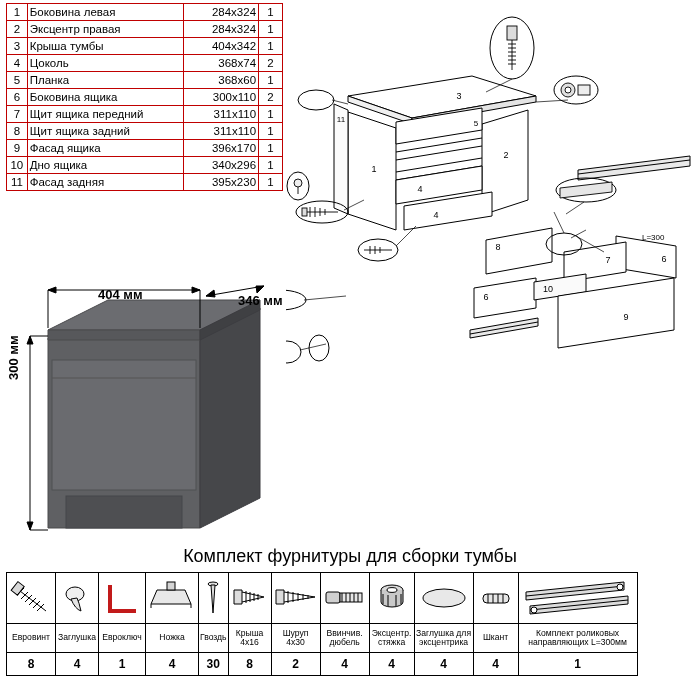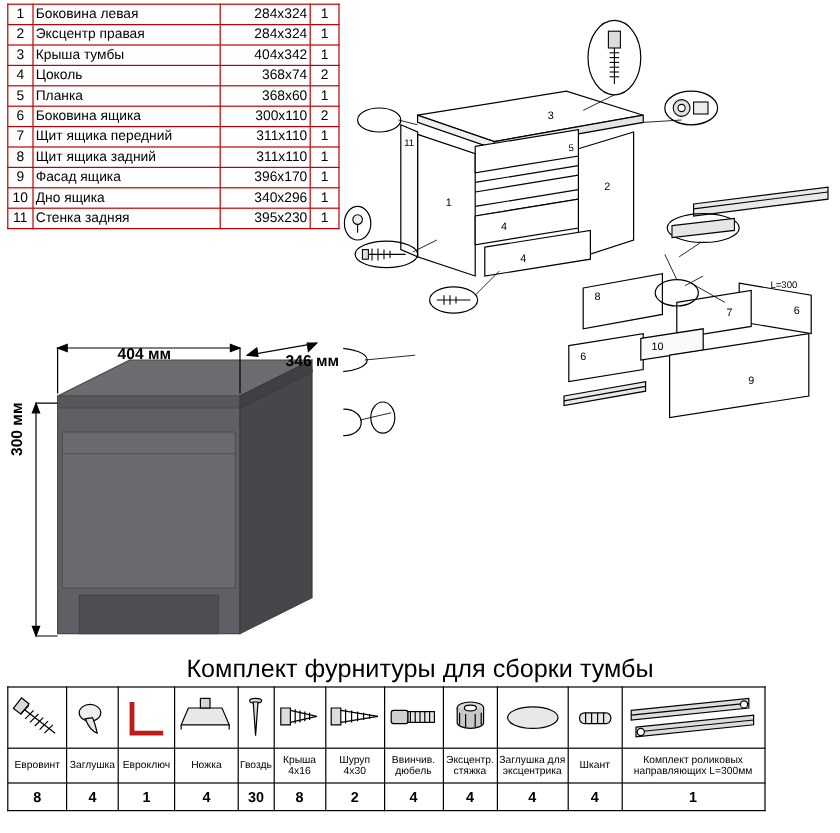--- a/index.html
+++ b/index.html
@@ -30,21 +30,21 @@
   #dim-width{left:98px;top:287px;}
   #dim-depth{left:238px;top:293px;}
   #dim-height{left:6px;top:380px;transform:rotate(-90deg);transform-origin:left top;}
 
   
   .exploded{position:absolute;left:286px;top:0px;width:414px;height:380px;}
 
   
   .hw-title{
     position:absolute;left:0;top:546px;width:700px;text-align:center;
-    font-size:21px;
+    font-size:18px;
   }
   .hw-table{
     position:absolute;left:6px;top:572px;width:560px;
     border-collapse:collapse;font-size:8.6px;
   }
   .hw-table td{border:1px solid #000;text-align:center;vertical-align:middle;}
   .hw-icon-row td{height:48px;}
   .hw-name-row td{height:26px;line-height:1.08;padding:1px;}
   .hw-qty-row td{height:20px;font-size:12px;font-weight:bold;}
   svg{display:block;}
@@ -111,21 +111,21 @@
         <td class="pt-qty">1</td>
       </tr>
       <tr>
         <td class="pt-num">10</td>
         <td class="pt-name">Дно ящика</td>
         <td class="pt-size">340х296</td>
         <td class="pt-qty">1</td>
       </tr>
       <tr>
         <td class="pt-num">11</td>
-        <td class="pt-name">Стенка задняя</td>
+        <td class="pt-name">Фасад задняя</td>
         <td class="pt-size">395х230</td>
         <td class="pt-qty">1</td>
       </tr>
     </tbody>
   </table>
 
   <div class="exploded">
     <svg width="414" height="380" viewBox="0 0 414 380">
       <g fill="none" stroke="#000" stroke-width="1">
 

